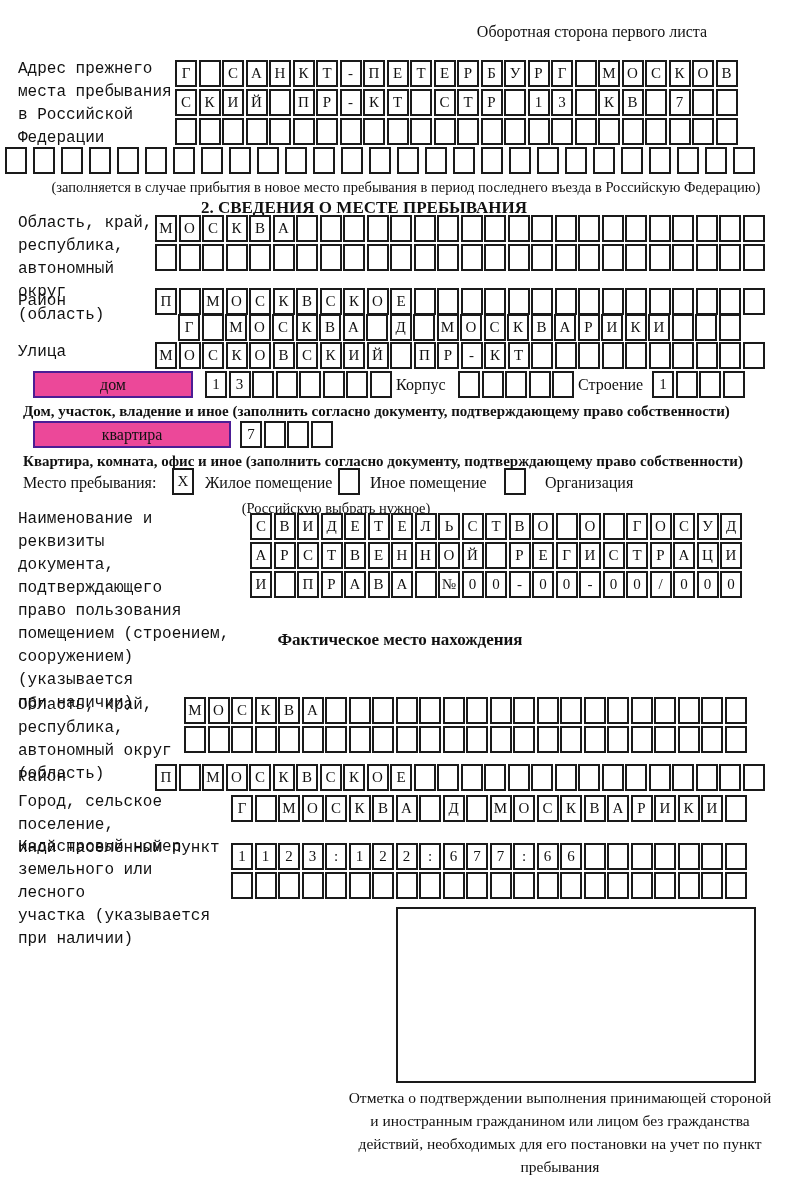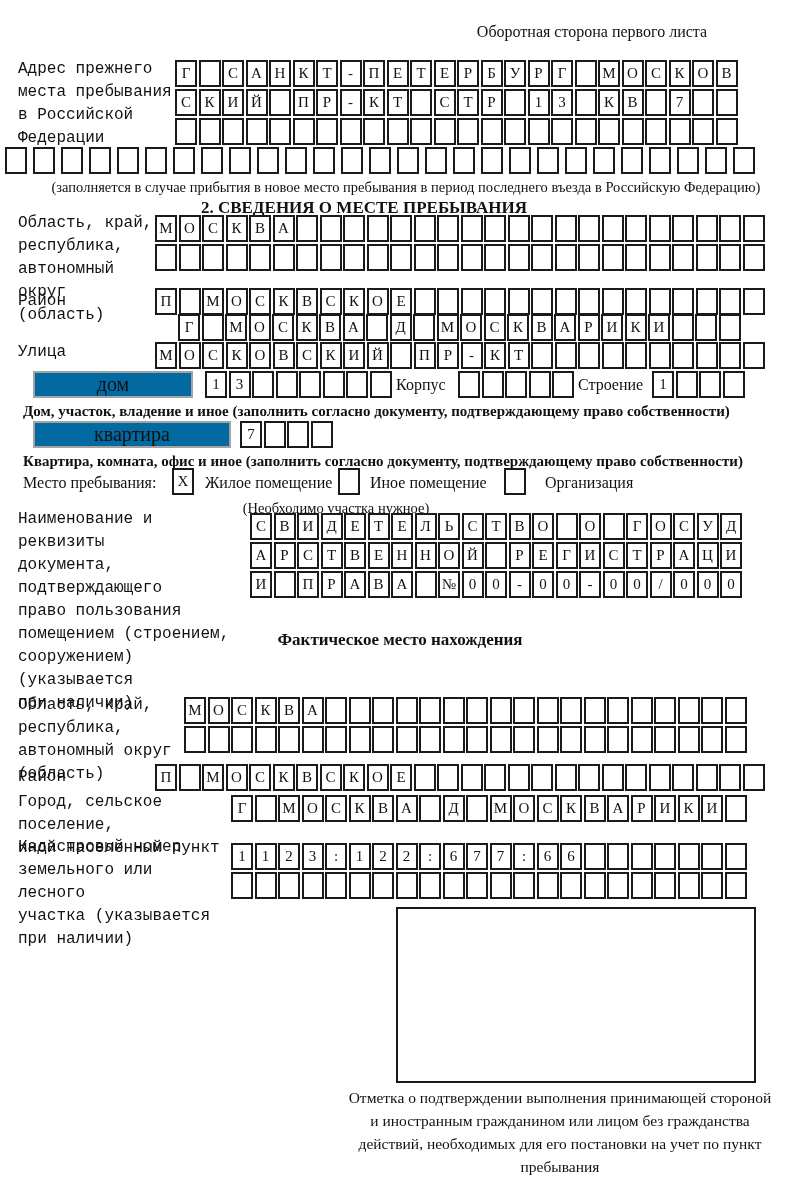--- a/index.html
+++ b/index.html
@@ -16,22 +16,22 @@
   .note15{font-size:15px;font-weight:bold;}
   .cellrow{position:absolute;display:flex;gap:1.5px;}
   .cellrow.spread{gap:6px;}
   .cell{
     box-sizing:content-box;width:18px;height:23px;border:2px solid #1a1a1a;
     display:inline-flex;align-items:center;justify-content:center;
     font-size:15px;font-family:"Liberation Serif","DejaVu Serif",serif;color:#111;
     background:#fff;
   }
   .bigbox{
-    position:absolute;height:23px;border:2px solid #a3a3a3;background:#0369a1;
-    display:flex;align-items:center;justify-content:center;font-size:20px;
+    position:absolute;height:23px;border:2px solid #4c1d95;background:#ec4899;
+    display:flex;align-items:center;justify-content:center;font-size:16px;
   }
   .stampbox{position:absolute;border:2px solid #1a1a1a;background:#fff;}
 </style>
 </head>
 <body>
 
 <div class="page">
 
   <div class="txt right" style="top:20px;right:58px;width:300px">Оборотная сторона первого листа</div>
 
@@ -341,21 +341,21 @@
     </div>
   <div class="txt" style="left:205px;top:471px">Жилое помещение</div>
   <div class="cellrow" style="left:338px;top:468px">
       <span class="cell"></span>
     </div>
   <div class="txt" style="left:370px;top:471px">Иное помещение</div>
   <div class="cellrow" style="left:504px;top:468px">
       <span class="cell"></span>
     </div>
   <div class="txt" style="left:545px;top:471px">Организация</div>
-  <div class="txt note center" style="left:180px;top:498px;width:300px">(Необходимо участка нужное)</div>
+  <div class="txt note center" style="left:180px;top:498px;width:300px">(Российскую выбрать нужное)</div>
 
   <div class="label" style="left:18px;top:508px;width:230px">Наименование и реквизиты
 документа, подтверждающего
 право пользования
 помещением (строением,
 сооружением) (указывается
 при наличии)</div>
   <div class="cellrow" style="left:250px;top:513px">
       <span class="cell">С</span>
       <span class="cell">В</span>

